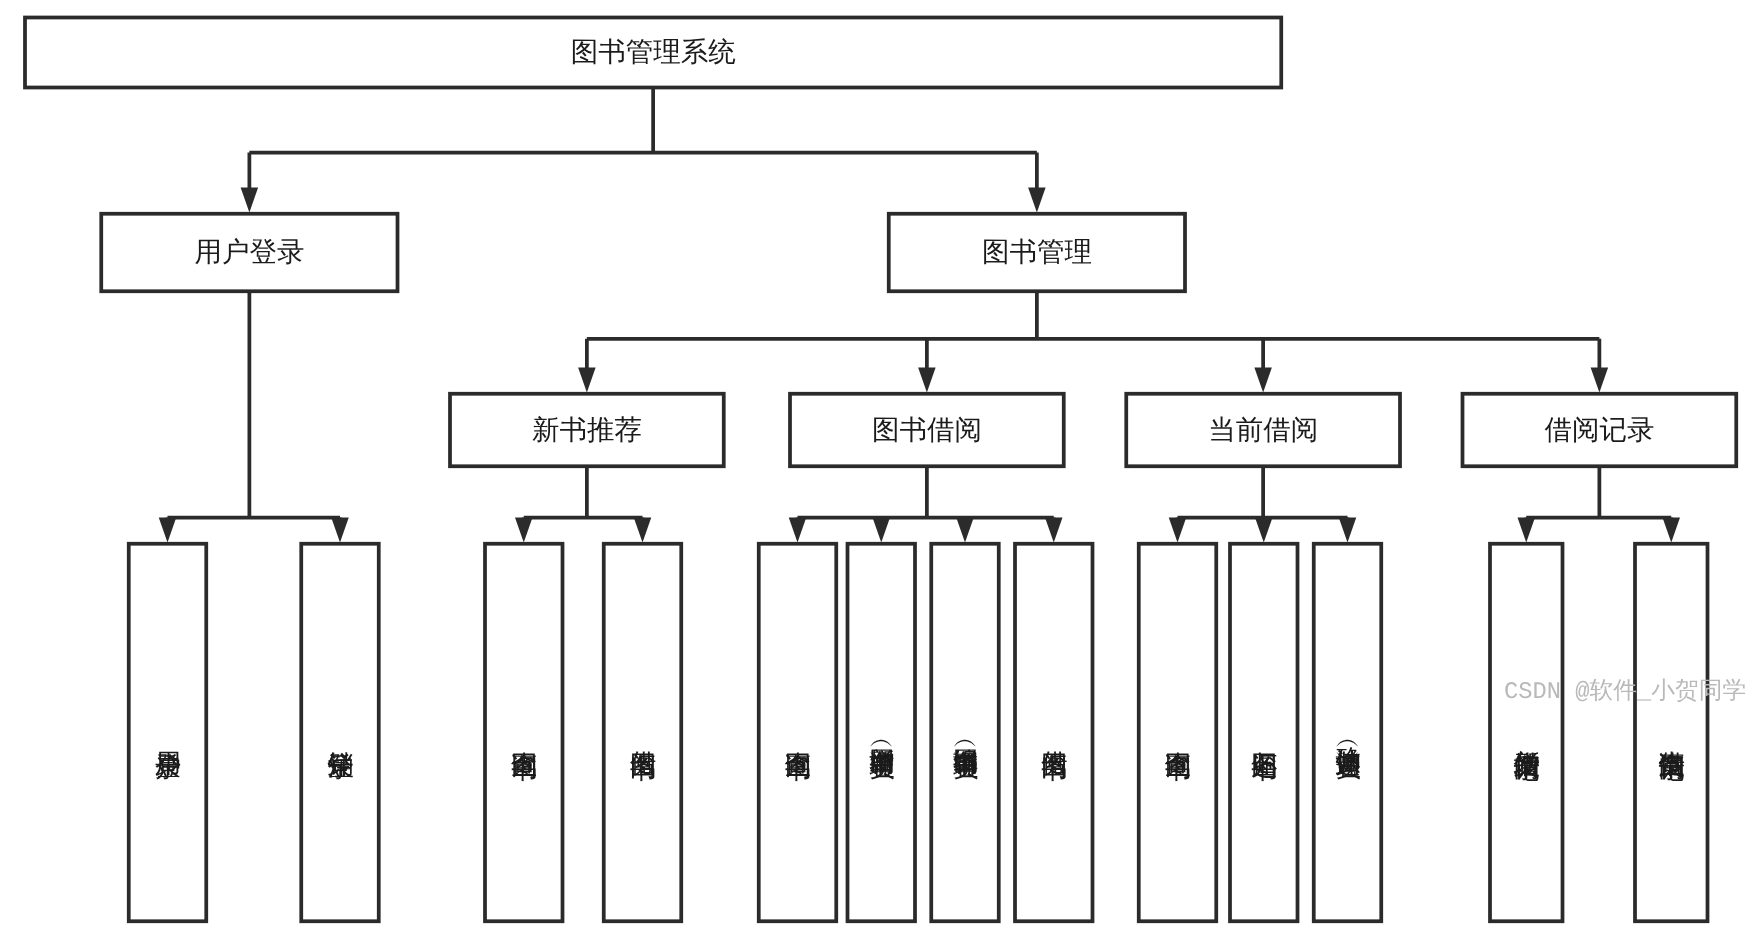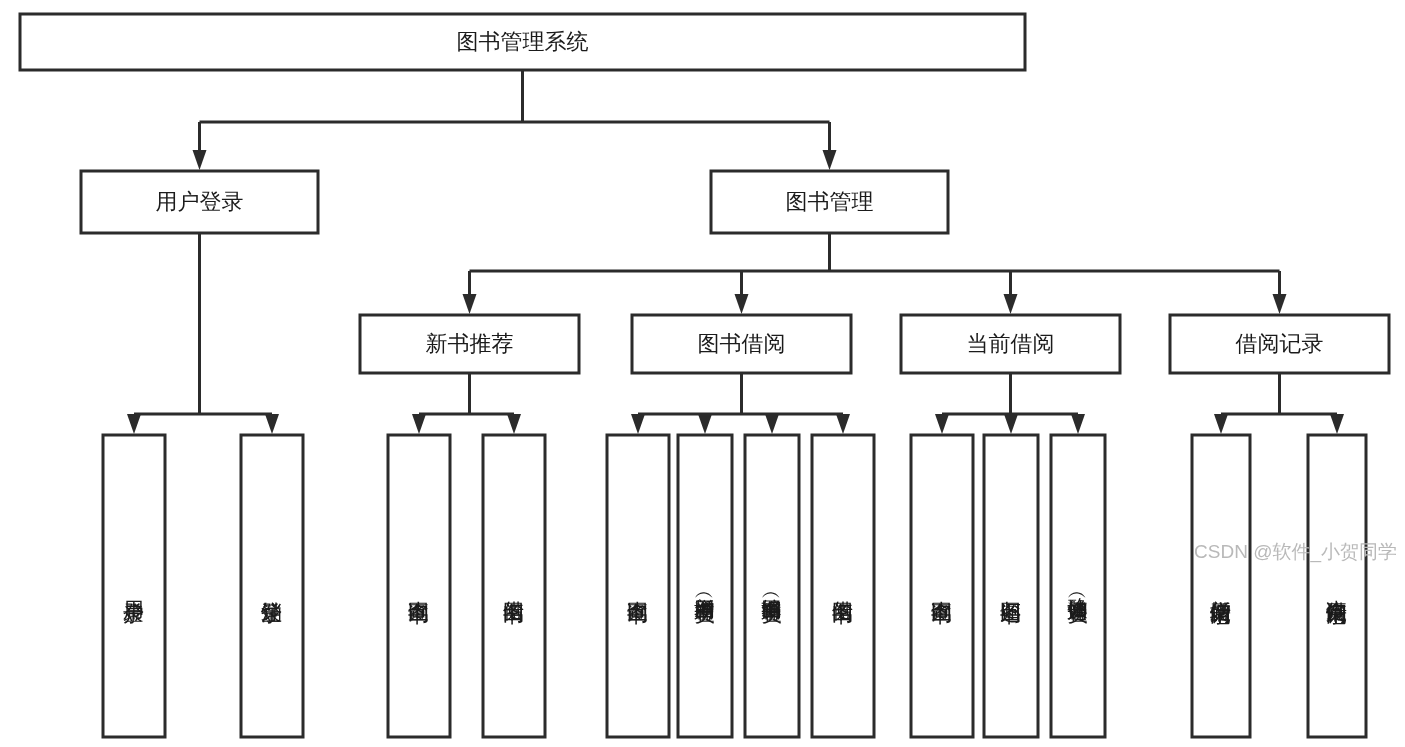--- a/index.html
+++ b/index.html
@@ -58,21 +58,21 @@
     position: absolute;
     display: flex;
     align-items: center;
     justify-content: center;
     pointer-events: none;
   }
   .watermark {
     position: absolute;
     right: 8px;
     bottom: 4px;
-    font-family: Liberation Sans, sans-serif;
+    font-family: Liberation Mono, monospace;
     font-size: 19px;
     color: #b9b9b9;
     white-space: nowrap;
     pointer-events: none;
     margin-top: 32px;
   }
 </style>
 </head>
 <body>
 

